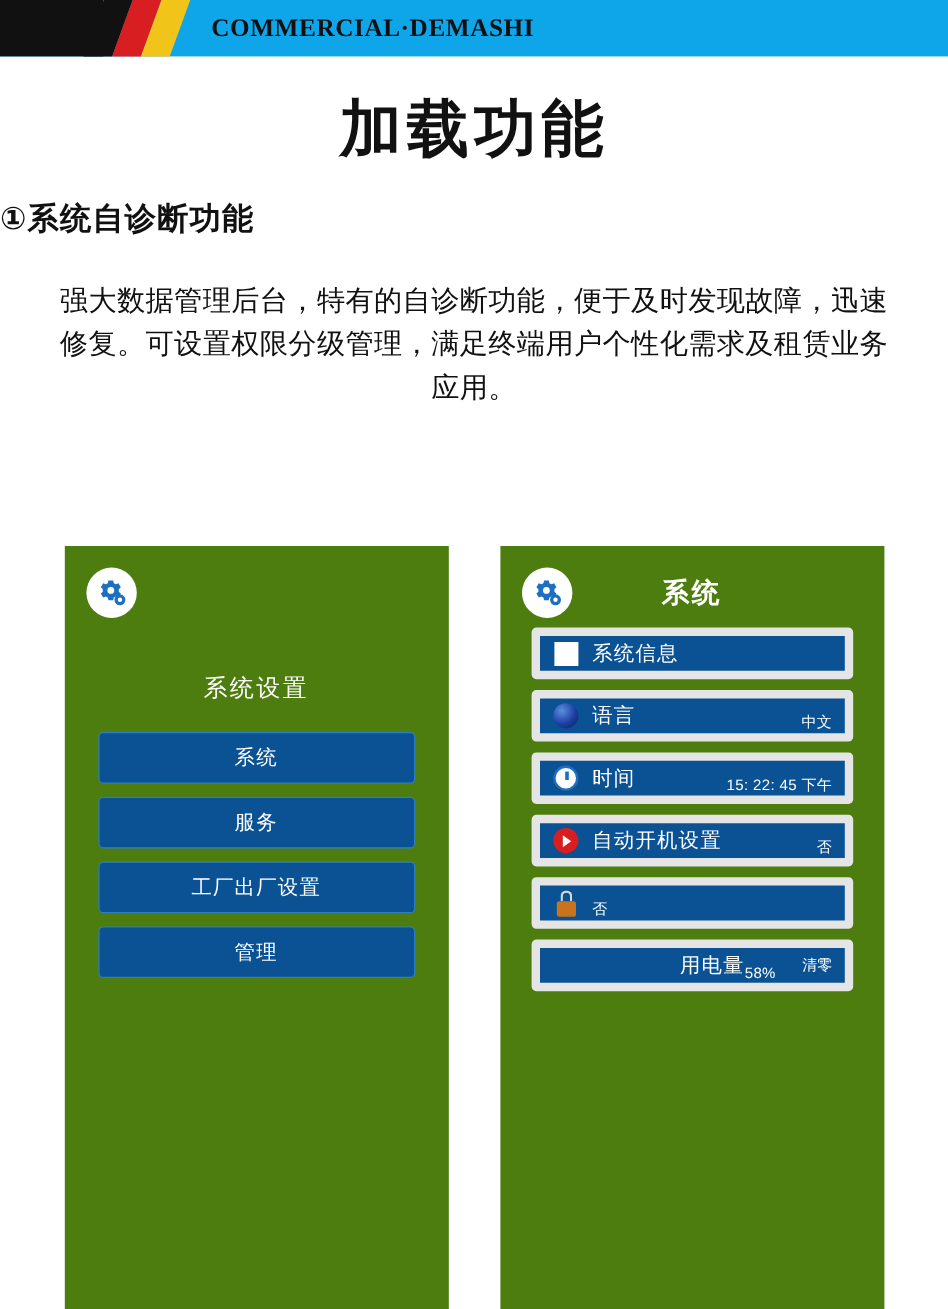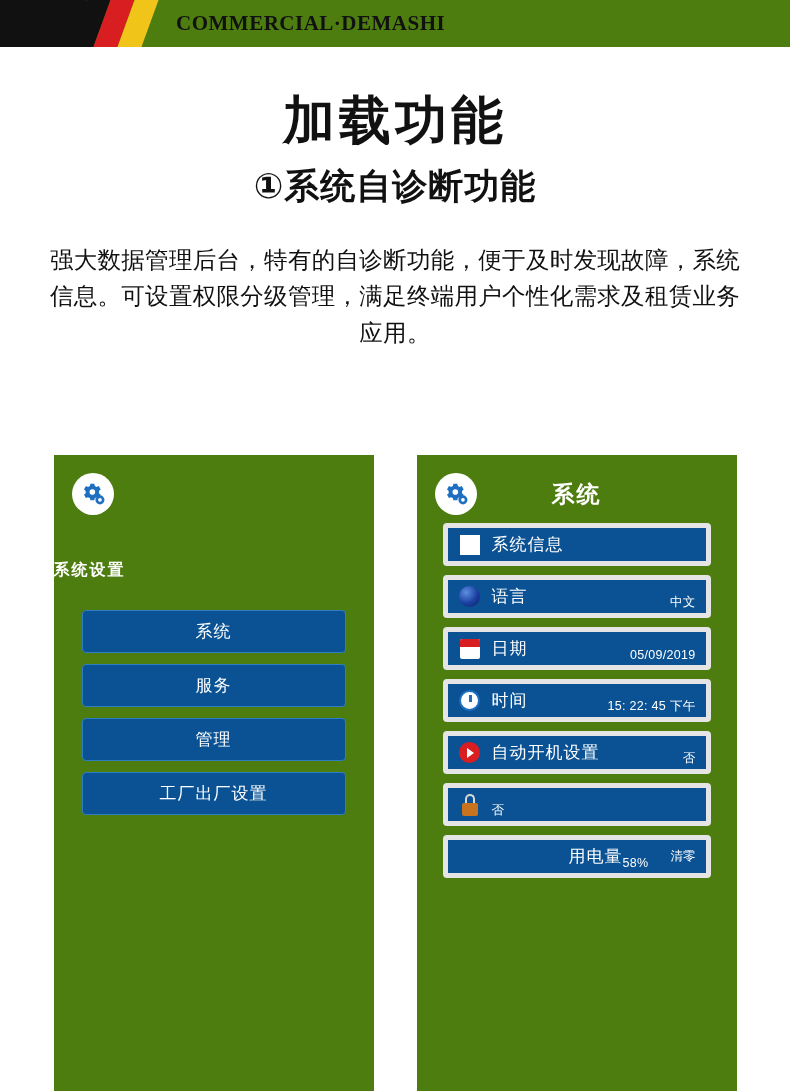--- a/index.html
+++ b/index.html
@@ -9,21 +9,21 @@
     background: #ffffff;
     font-family: "Liberation Sans", "DejaVu Sans", sans-serif;
   }
   body { position: relative; overflow: hidden; }
 
   
   .header {
     position: relative;
     height: 47px;
     width: 100%;
-    background: #4d7c0f;
+    background: #0ea5e9;
     display: flex;
     align-items: stretch;
   }
   .header-black {
     width: 86px;
     background: #111111;
     flex: 0 0 86px;
   }
   .flag-stripes {
     flex: 0 0 72px;
@@ -48,29 +48,28 @@
     color: #111111;
     font-family: "Liberation Serif", serif;
   }
 
   
   .title-main {
     text-align: center;
     font-size: 52px;
     font-weight: bold;
     color: #111111;
-    margin-top: 39px;
+    margin-top: 26px;
     letter-spacing: 4px;
   }
   .title-sub {
-    text-align: center;
-    font-size: 35px;
+    font-size: 26px;
     font-weight: bold;
     color: #111111;
-    margin-top: 7px;
+    margin-top: 22px;
     letter-spacing: 1px;
   }
   .paragraph {
     width: 712px;
     margin: 32px auto 0 auto;
     text-align: center;
     font-size: 23.5px;
     line-height: 1.55;
     color: #111111;
     letter-spacing: 0.3px;
@@ -119,24 +118,24 @@
     font-size: 23px;
     font-weight: bold;
     letter-spacing: 2px;
   }
 
   
   .settings-heading {
     position: absolute;
     top: 105px;
     width: 100%;
-    text-align: left;
-    color: #ffffff;
-    font-size: 16px;
-    font-weight: bold;
+    text-align: center;
+    color: #ffffff;
+    font-size: 20px;
+    font-weight: normal;
     letter-spacing: 2px;
   }
 
   .menu-list {
     position: absolute;
     top: 155px;
     left: 28px;
     width: 264px;
     display: flex;
     flex-direction: column;
@@ -161,21 +160,21 @@
     top: 68px;
     left: 26px;
     width: 268px;
     display: flex;
     flex-direction: column;
     gap: 9px;
   }
   .row {
     height: 43px;
     background: #0a5294;
-    border: 5px solid #e5e5e5;
+    border: 7px solid #e5e5e5;
     border-radius: 4px;
     display: flex;
     align-items: center;
     padding: 0 10px;
     color: #ffffff;
   }
   .row .row-icon {
     width: 24px;
     height: 24px;
     flex: 0 0 24px;
@@ -277,21 +276,21 @@
     <div class="stripe red"></div>
     <div class="stripe gold"></div>
   </div>
   <div class="brand-wrap">
     <div class="brand">COMMERCIAL·DEMASHI</div>
   </div>
 </div>
 
 <div class="title-main">加载功能</div>
 <div class="title-sub">①系统自诊断功能</div>
-<div class="paragraph">强大数据管理后台，特有的自诊断功能，便于及时发现故障，系统信息。可设置权限分级管理，满足终端用户个性化需求及租赁业务应用。</div>
+<div class="paragraph">强大数据管理后台，特有的自诊断功能，便于及时发现故障，迅速修复。可设置权限分级管理，满足终端用户个性化需求及租赁业务应用。</div>
 
 <div class="panels">
 
   <div class="panel">
     <div class="gear-badge">
       <svg width="26" height="26" viewBox="0 0 24 24" aria-hidden="true">
         <g fill="#1f6fc0">
           <path d="M13.2 2.6l.5 2.1c.6.2 1.1.5 1.6.8l2-.8 1.8 3.1-1.6 1.4c.1.3.1.6.1 1s0 .7-.1 1l1.6 1.4-1.8 3.1-2-.8c-.5.3-1 .6-1.6.8l-.5 2.1H9.6l-.5-2.1c-.6-.2-1.1-.5-1.6-.8l-2 .8-1.8-3.1 1.6-1.4c-.1-.3-.1-.6-.1-1s0-.7.1-1L3.7 7.8l1.8-3.1 2 .8c.5-.3 1-.6 1.6-.8l.5-2.1h3.6z"></path>
         </g>
         <circle cx="11.4" cy="10.2" r="2.6" fill="#ffffff"></circle>
@@ -303,24 +302,24 @@
     <div class="settings-heading">系统设置</div>
 
     <div class="menu-list">
       <div class="menu-btn">
         <span>系统</span>
       </div>
       <div class="menu-btn">
         <span>服务</span>
       </div>
       <div class="menu-btn">
+        <span>工厂出厂设置</span>
+      </div>
+      <div class="menu-btn">
         <span>管理</span>
-      </div>
-      <div class="menu-btn">
-        <span>工厂出厂设置</span>
       </div>
     </div>
 
     <div class="back-btn">
       <svg width="30" height="26" viewBox="0 0 30 26" aria-hidden="true">
         <path d="M12 4 L12 9 C20 9 27 12 27 21 C23 15 18 14 12 14 L12 20 L2 12 Z" fill="#ffffff"></path>
       </svg>
     </div>
   </div>
 
@@ -349,27 +348,20 @@
       </div>
 
       <div class="row">
         <span class="row-icon">
             <span class="ico-globe"></span>
           </span>
         <span class="row-label">语言</span>
         <span class="row-value">中文</span>
       </div>
 
-      <div class="row">
-        <span class="row-icon">
-            <span class="ico-cal"></span>
-          </span>
-        <span class="row-label">日期</span>
-        <span class="row-value">05/09/2019</span>
-      </div>
 
       <div class="row">
         <span class="row-icon">
             <span class="ico-clock"></span>
           </span>
         <span class="row-label">时间</span>
         <span class="row-value">15: 22: 45 下午</span>
       </div>
 
       <div class="row">

